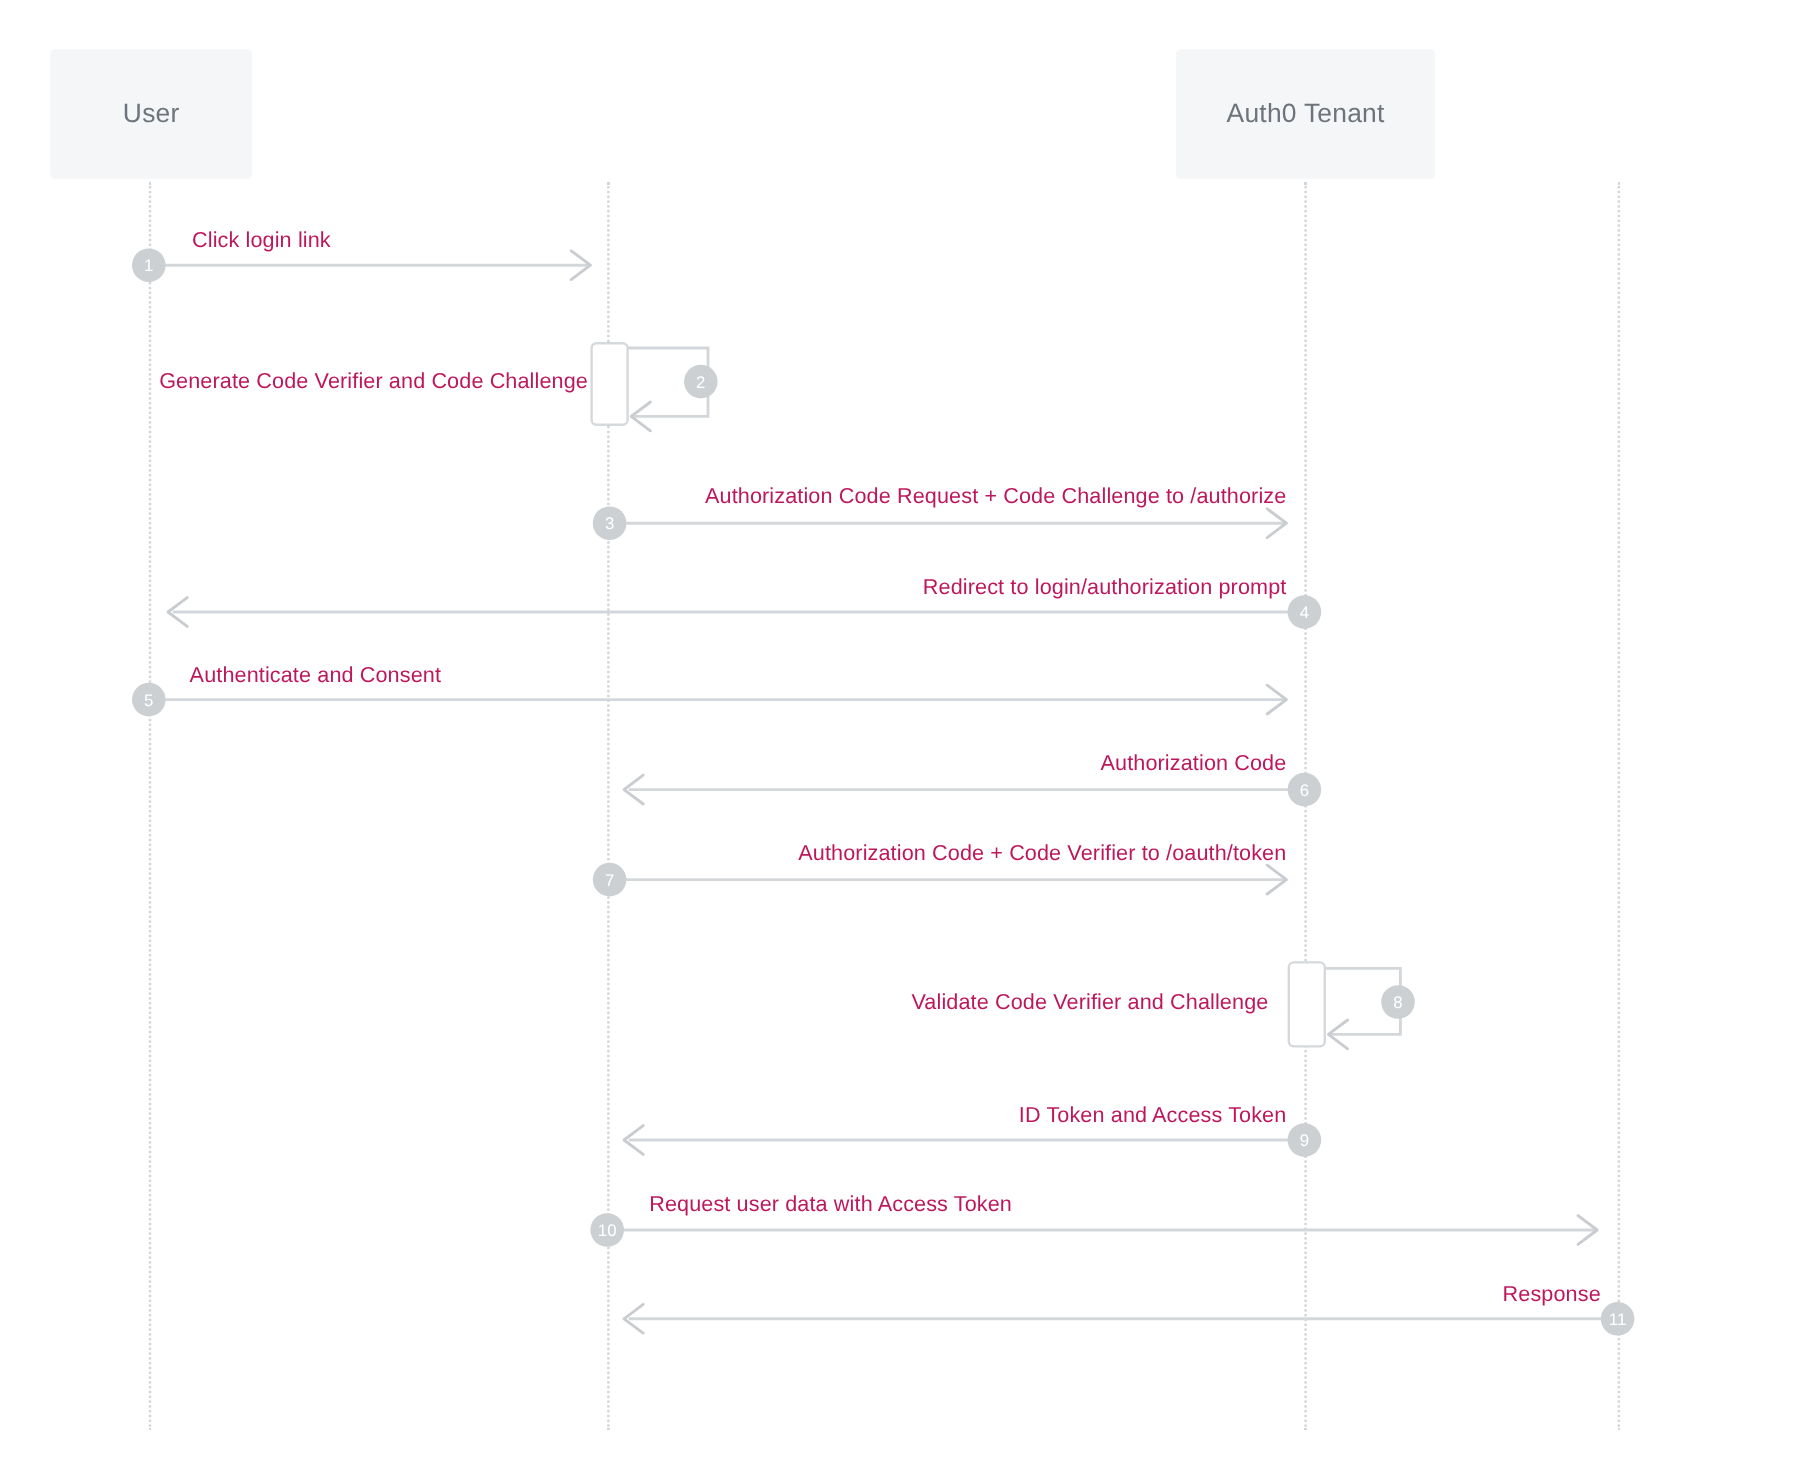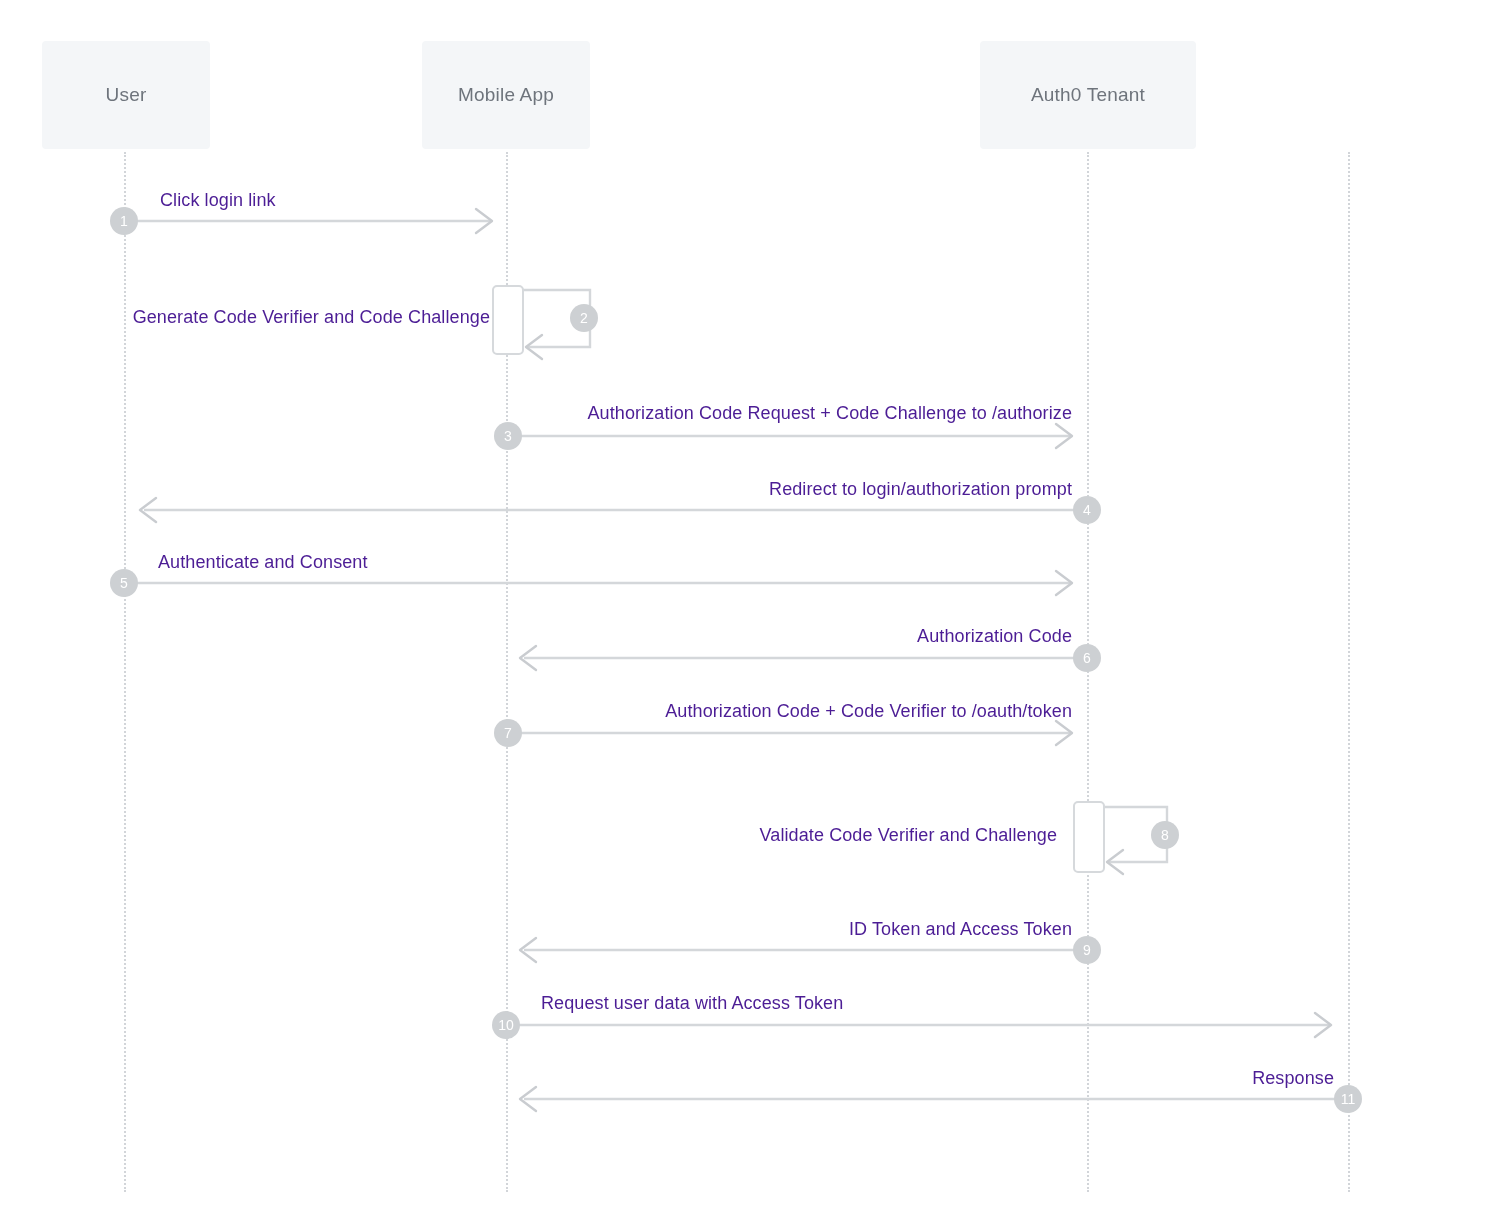--- a/index.html
+++ b/index.html
@@ -21,33 +21,33 @@
   .participant-box {
     position: absolute;
     background: #f4f6f8;
     border-radius: 4px;
     display: flex;
     align-items: center;
     justify-content: center;
   }
   .participant-label {
     color: #6e747c;
-    font-size: 19px;
+    font-size: 22px;
     font-family: "Liberation Sans", sans-serif;
     letter-spacing: 0.2px;
     white-space: nowrap;
   }
   .lifeline {
     position: absolute;
     width: 0;
     border-left: 2px dotted #d2d5d9;
   }
   .msg-label {
     position: absolute;
-    color: #4c1d95;
+    color: #be185d;
     font-size: 18px;
     font-family: "Liberation Sans", sans-serif;
     white-space: nowrap;
     letter-spacing: 0.1px;
   }
   .msg-label.align-left { text-align: left; }
   .msg-label.align-right { text-align: right; }
   .step-badge {
     position: absolute;
     width: 28px;
@@ -93,23 +93,20 @@
 </style>
 </head>
 <body>
 
 <div id="diagram-root">
 
   <div class="participant-box" style="left:42px; top:41px; width:168px; height:108px;">
     <span class="participant-label">User</span>
   </div>
 
-  <div class="participant-box" style="left:422px; top:41px; width:168px; height:108px;">
-    <span class="participant-label">Mobile App</span>
-  </div>
 
   <div class="participant-box" style="left:980px; top:41px; width:216px; height:108px;">
     <span class="participant-label">Auth0 Tenant</span>
   </div>
 
 
   <div class="lifeline" style="left:124px; top:152px; height:1040px;"></div>
   <div class="lifeline" style="left:506px; top:152px; height:1040px;"></div>
   <div class="lifeline" style="left:1087px; top:152px; height:1040px;"></div>
   <div class="lifeline" style="left:1348px; top:152px; height:1040px;"></div>

